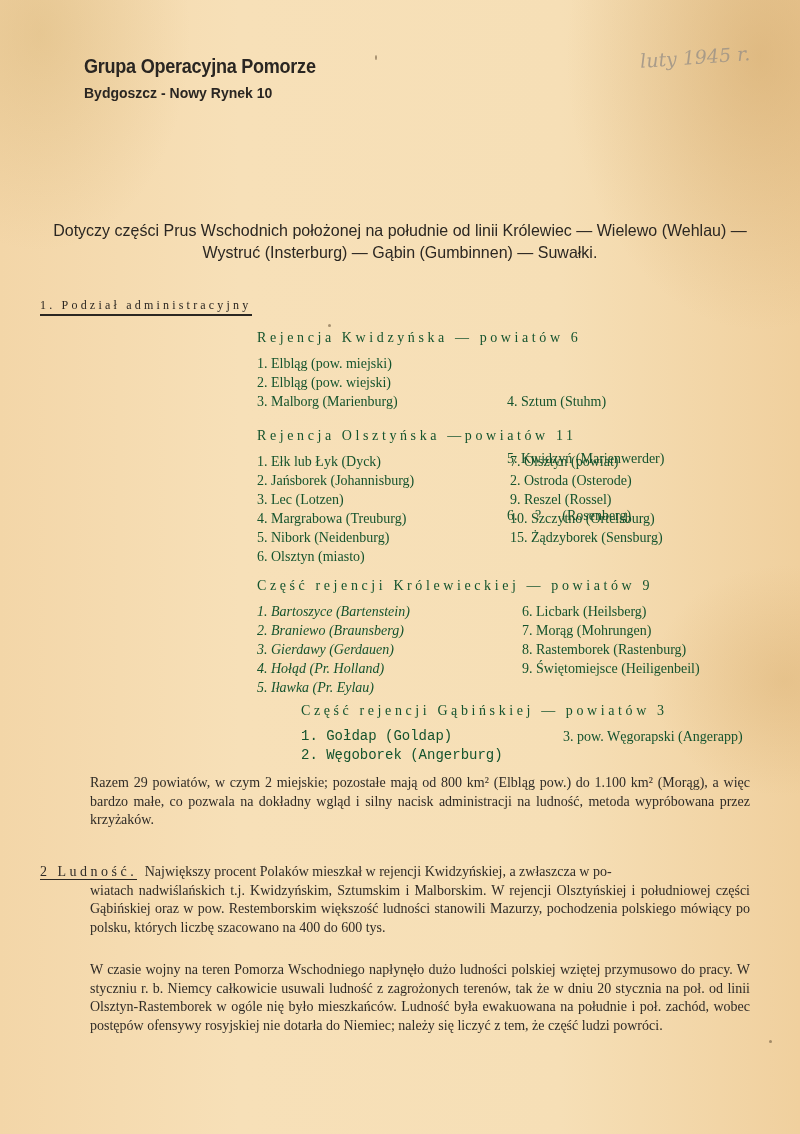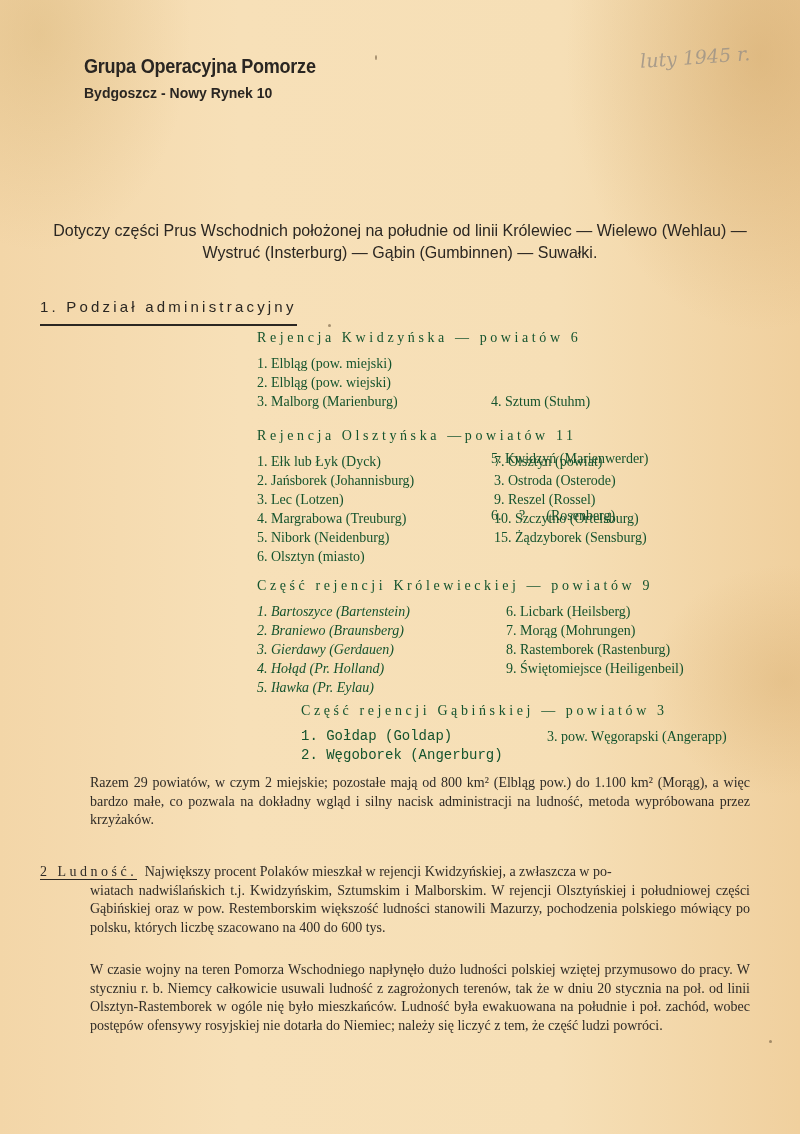--- a/index.html
+++ b/index.html
@@ -39,31 +39,31 @@
       font-family: "Liberation Serif", serif; font-weight: bold; font-style: italic;
       font-size: 46px; letter-spacing: 1px; color: #2b2724;
     }
     .subtitle {
       position: absolute; left: 36px; right: 36px; top: 219px; text-align: center;
       font-family: "Liberation Sans", sans-serif; font-size: 16.5px; line-height: 22px;
       color: #2b2722; transform: scaleX(0.97);
     }
     .section-heading {
       position: absolute; left: 40px; top: 298px;
-      font-family: Liberation Sans, sans-serif; font-size: 15px; letter-spacing: 3.2px;
-      border-bottom: 2px solid #2b2722; padding-bottom: 9px; white-space: nowrap;
+      font-family: Liberation Serif, serif; font-size: 12px; letter-spacing: 3.2px;
+      border-bottom: 2px solid #2b2722; padding-bottom: 1px; white-space: nowrap;
     }
     .region {
       position: absolute; left: 257px; font-size: 14px; line-height: 19px;
       color: #14532d;
     }
     .region-title {
       letter-spacing: 3.6px; white-space: nowrap; margin-bottom: 7px;
     }
-    .cols { display: flex; }
+    .cols { display: flex; gap: 16px; }
     .col { white-space: nowrap; }
     .item { height: 19px; }
     .summary {
       position: absolute; left: 90px; width: 660px; top: 774px;
       font-size: 14px; line-height: 18.5px; text-align: justify; color: #2f2b26;
     }
     .pop-section {
       position: absolute; left: 40px; width: 710px; top: 863px;
       font-size: 14px; line-height: 18.5px; text-align: justify; color: #2f2b26;
     }
@@ -117,21 +117,21 @@
       <div class="col" style="width:237px;">
         <div class="item">1. Ełk lub Łyk (Dyck)</div>
         <div class="item">2. Jańsborek (Johannisburg)</div>
         <div class="item">3. Lec (Lotzen)</div>
         <div class="item">4. Margrabowa (Treuburg)</div>
         <div class="item">5. Nibork (Neidenburg)</div>
         <div class="item">6. Olsztyn (miasto)</div>
       </div>
       <div class="col">
         <div class="item">7. Olsztyn (powiat)</div>
-        <div class="item">3. Ostroda (Osterode)</div>
+        <div class="item">2. Ostroda (Osterode)</div>
         <div class="item">9. Reszel (Rossel)</div>
         <div class="item">10. Szczytno (Ortelsburg)</div>
         <div class="item">15. Żądzyborek (Sensburg)</div>
       </div>
     </div>
   </div>
 
   <div class="region" style="top:576px;">
     <div class="region-title">Część rejencji Królewieckiej — powiatów 9</div>
     <div class="cols">

